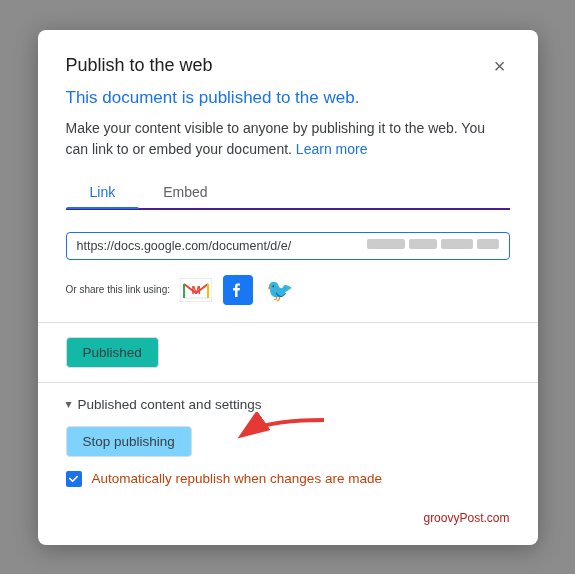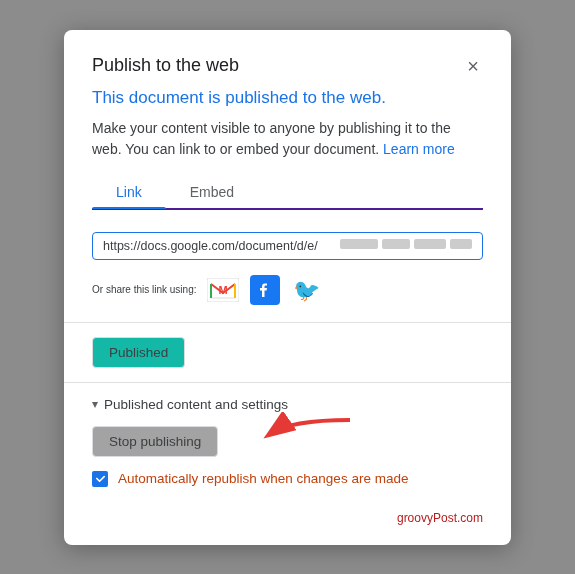--- a/index.html
+++ b/index.html
@@ -9,21 +9,21 @@
       background: rgba(0,0,0,0.45);
       display: flex;
       align-items: center;
       justify-content: center;
       font-family: Arial, sans-serif;
       overflow: hidden;
     }
     .modal {
       background: #fff;
       border-radius: 8px;
-      width: 447px;
+      width: 500px;
       padding: 24px 28px 20px 28px;
       position: relative;
       box-shadow: 0 4px 24px rgba(0,0,0,0.3);
     }
     .modal-header {
       display: flex;
       align-items: center;
       justify-content: space-between;
       margin-bottom: 10px;
     }
@@ -168,21 +168,21 @@
     }
     .stop-row {
       display: flex;
       align-items: center;
       gap: 12px;
       margin-bottom: 14px;
       position: relative;
     }
     .stop-btn {
       border: 1px solid #dadce0;
-      background: #a3a3a3;
+      background: #7dd3fc;
       border-radius: 4px;
       padding: 7px 16px;
       font-size: 13.5px;
       color: #3c4043;
       cursor: pointer;
     }
     .checkbox-row {
       display: flex;
       align-items: center;
       gap: 10px;

